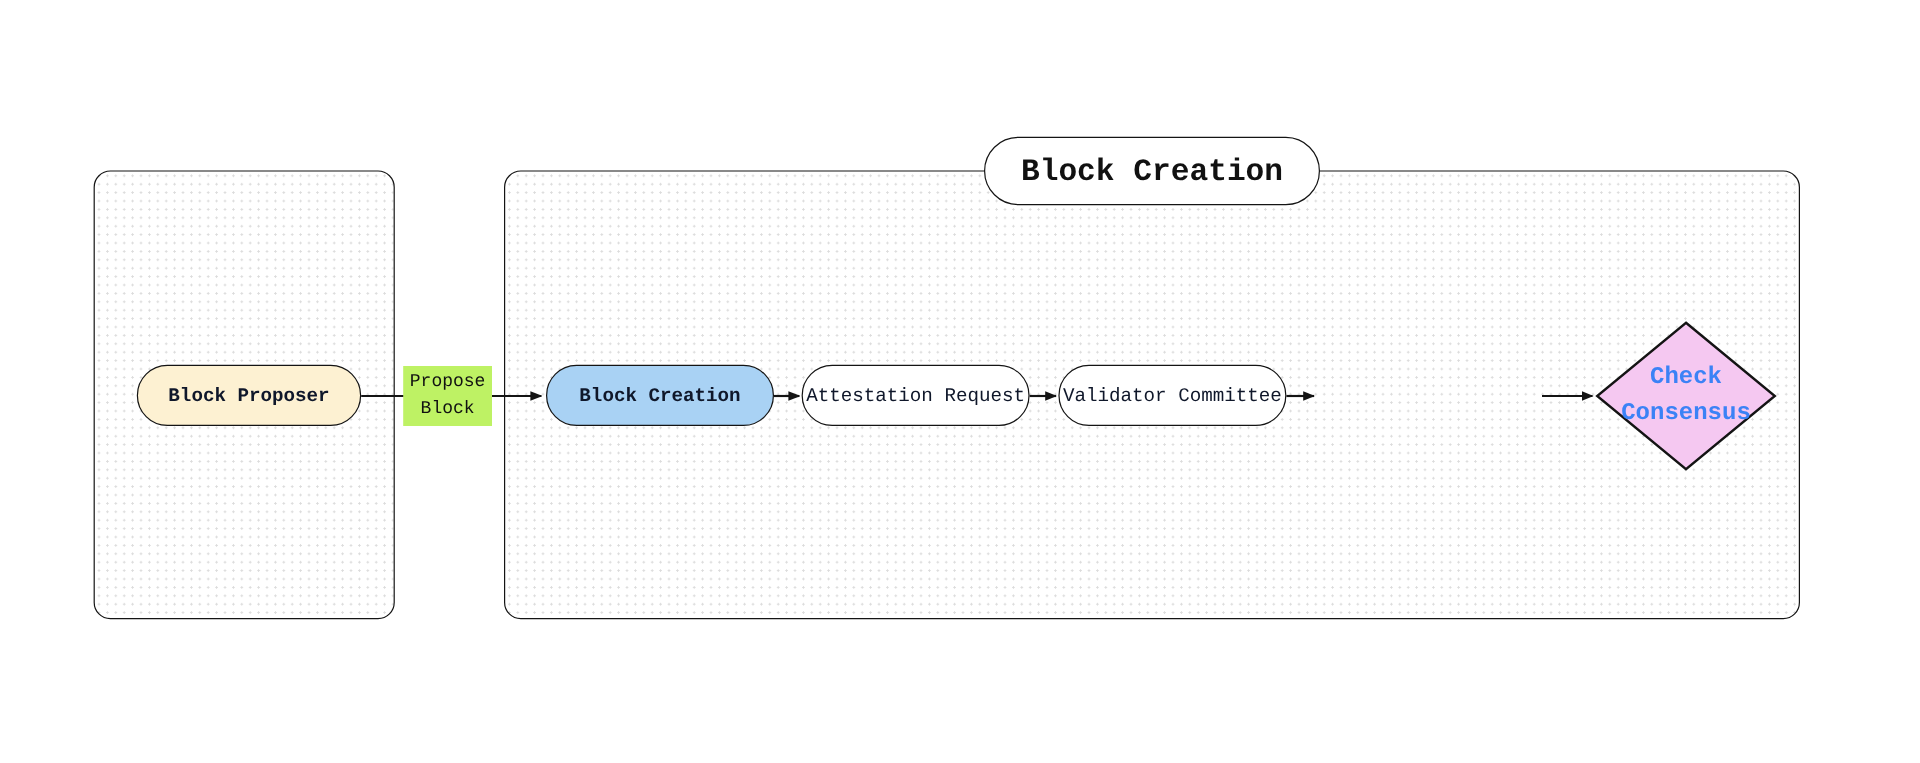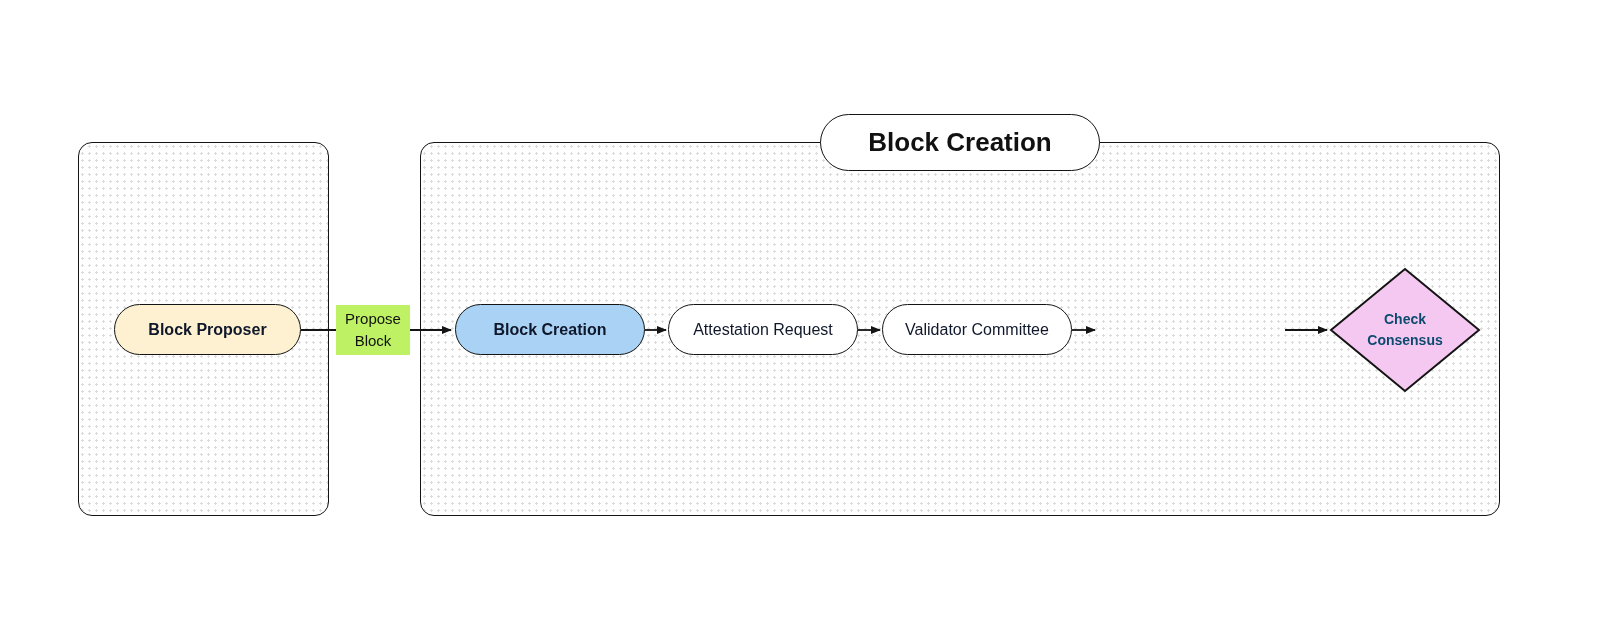--- a/index.html
+++ b/index.html
@@ -5,21 +5,21 @@
   html, body {
     margin: 0;
     padding: 0;
     background: #ffffff;
   }
   .canvas {
     position: relative;
     width: 1600px;
     height: 636px;
     background: #ffffff;
-    font-family: Liberation Sans, sans-serif;
+    font-family: Liberation Mono, monospace;
     overflow: hidden;
   }
   .cluster {
     position: absolute;
     border: 1.5px solid #141414;
     border-radius: 14px;
     background-color: #ffffff;
     background-image: radial-gradient(circle, #dcdcdc 1px, transparent 1.1px);
     background-size: 7px 7px;
     box-sizing: border-box;
@@ -83,21 +83,21 @@
     left: 1329px; top: 267px;
     width: 152px; height: 126px;
     z-index: 2;
   }
   .diamond .label {
     position: absolute;
     inset: 0;
     padding: 0 28px;
     display: flex; align-items: center; justify-content: center;
     text-align: center;
-    font-size: 14px; font-weight: bold; line-height: 1.5; color: #0c4a6e;
+    font-size: 20px; font-weight: bold; line-height: 1.5; color: #3b82f6;
   }
 </style>
 </head>
 <body>
 
 <div class="canvas">
 
   <div class="cluster cluster-left"></div>
   <div class="cluster cluster-right"></div>
 

